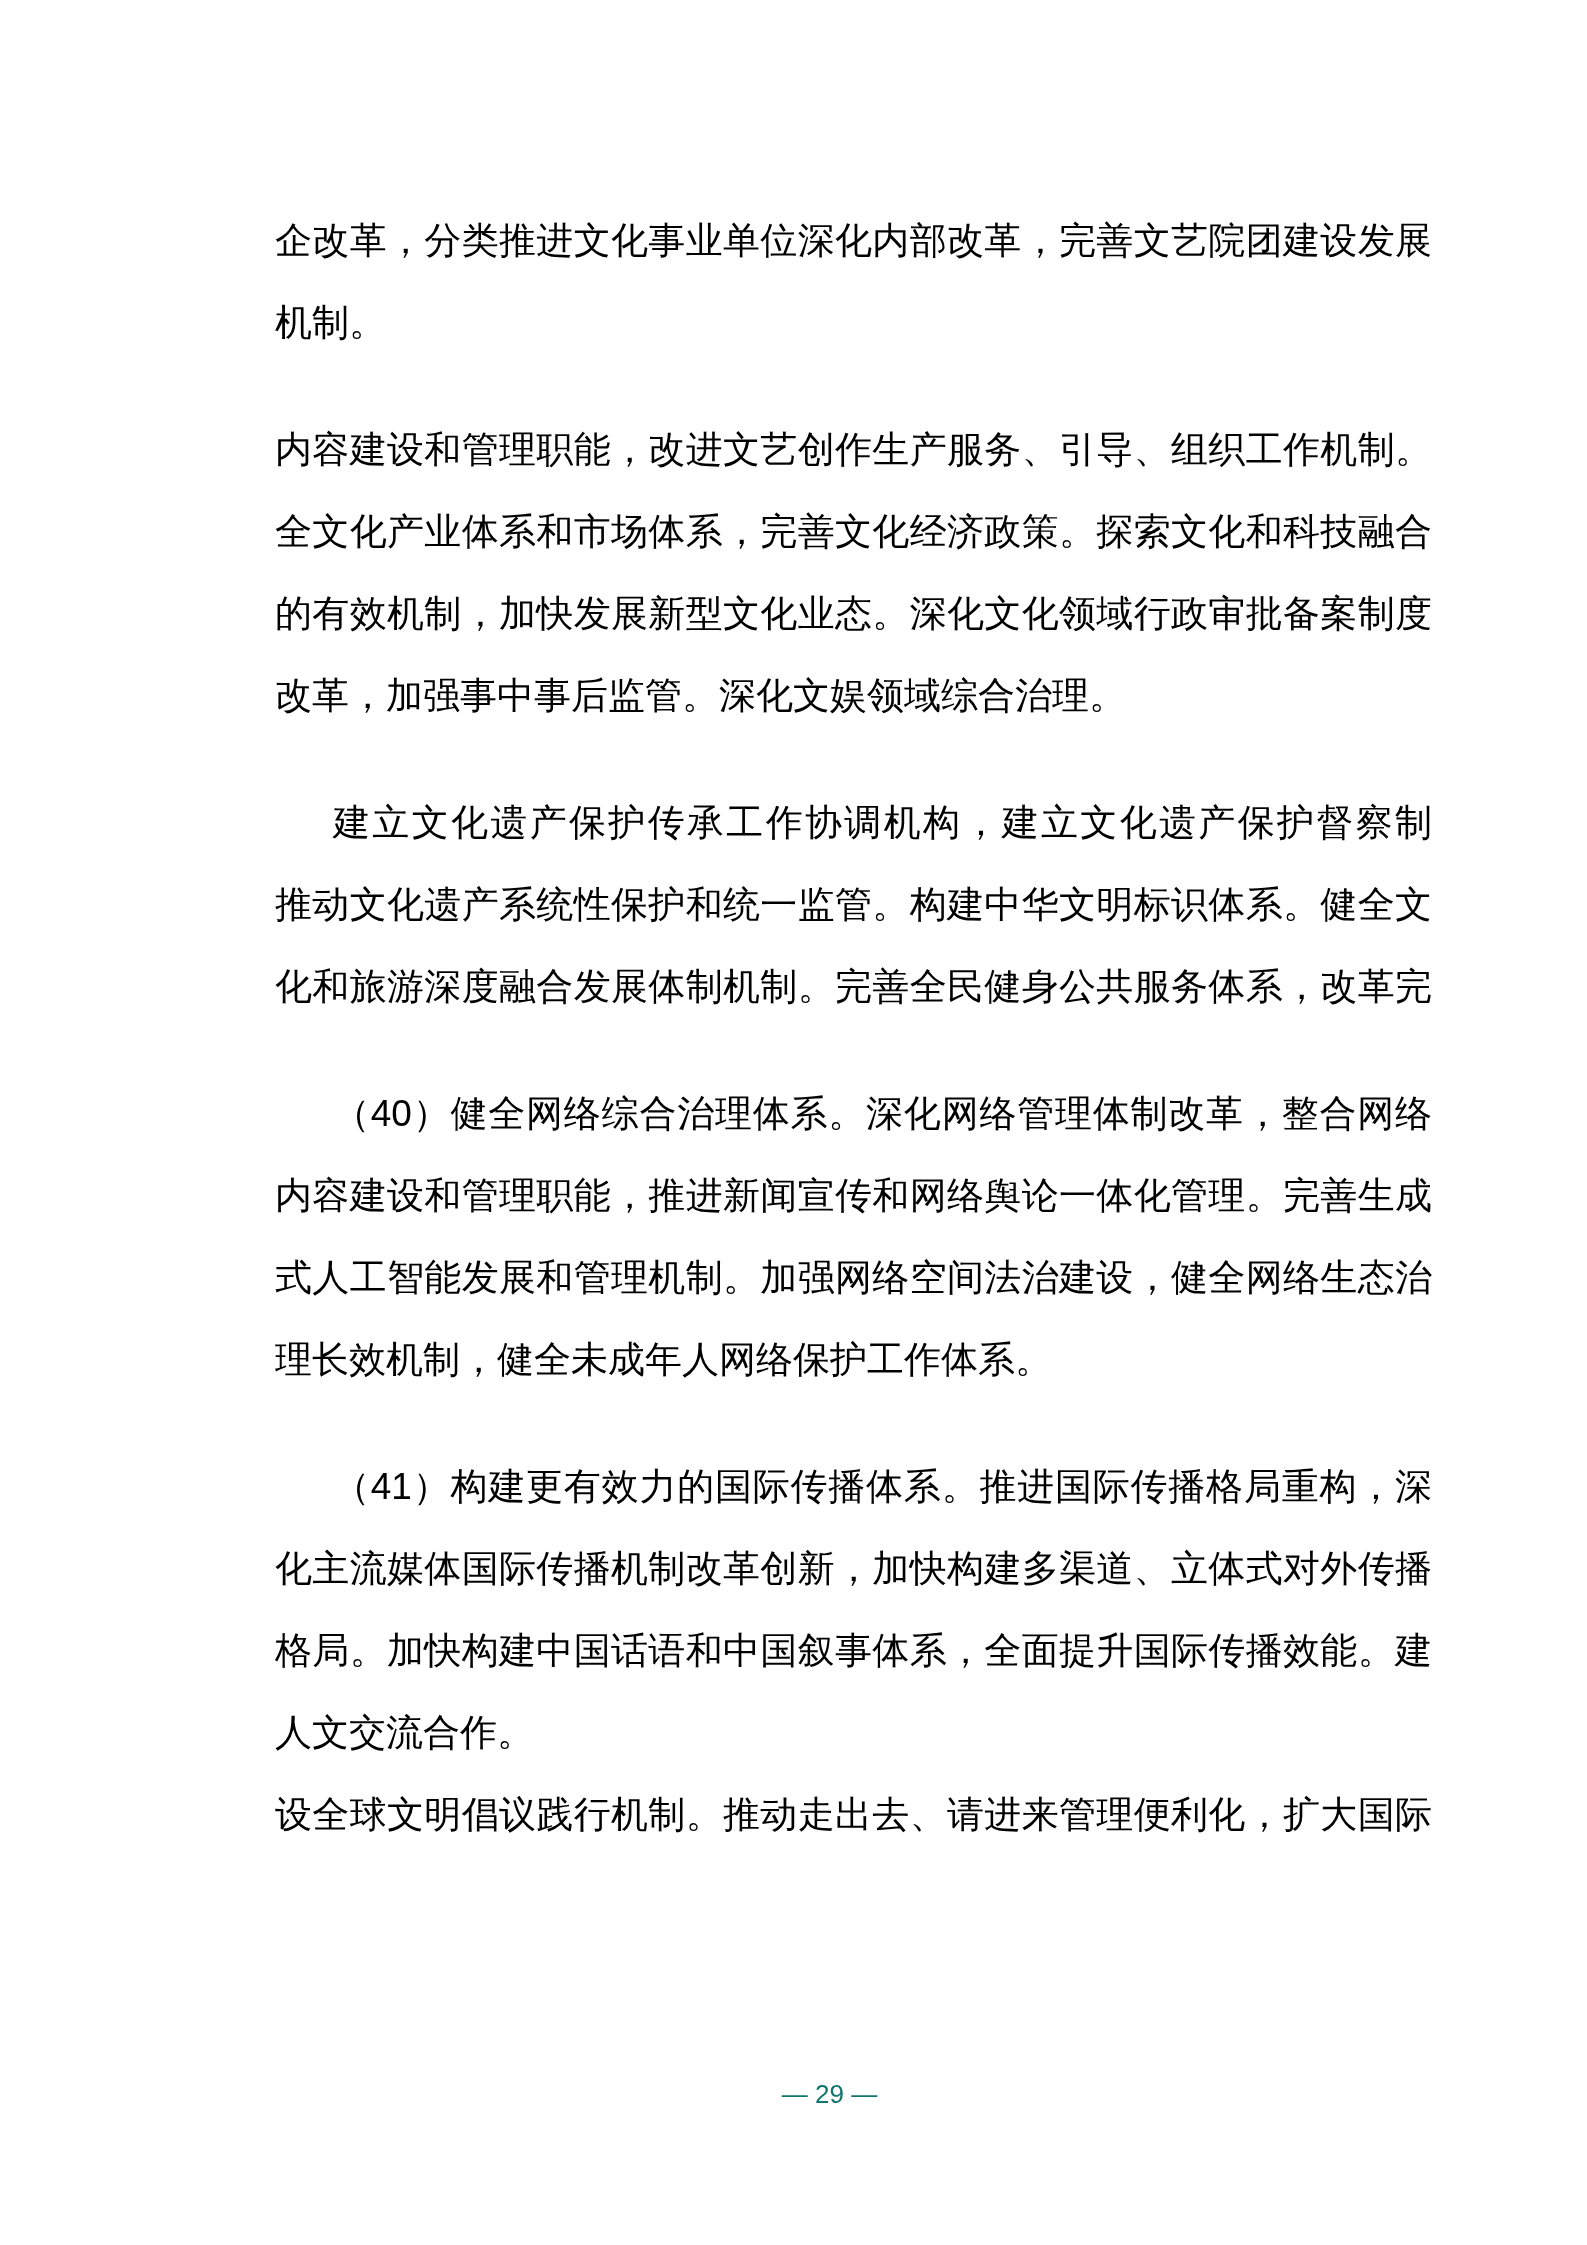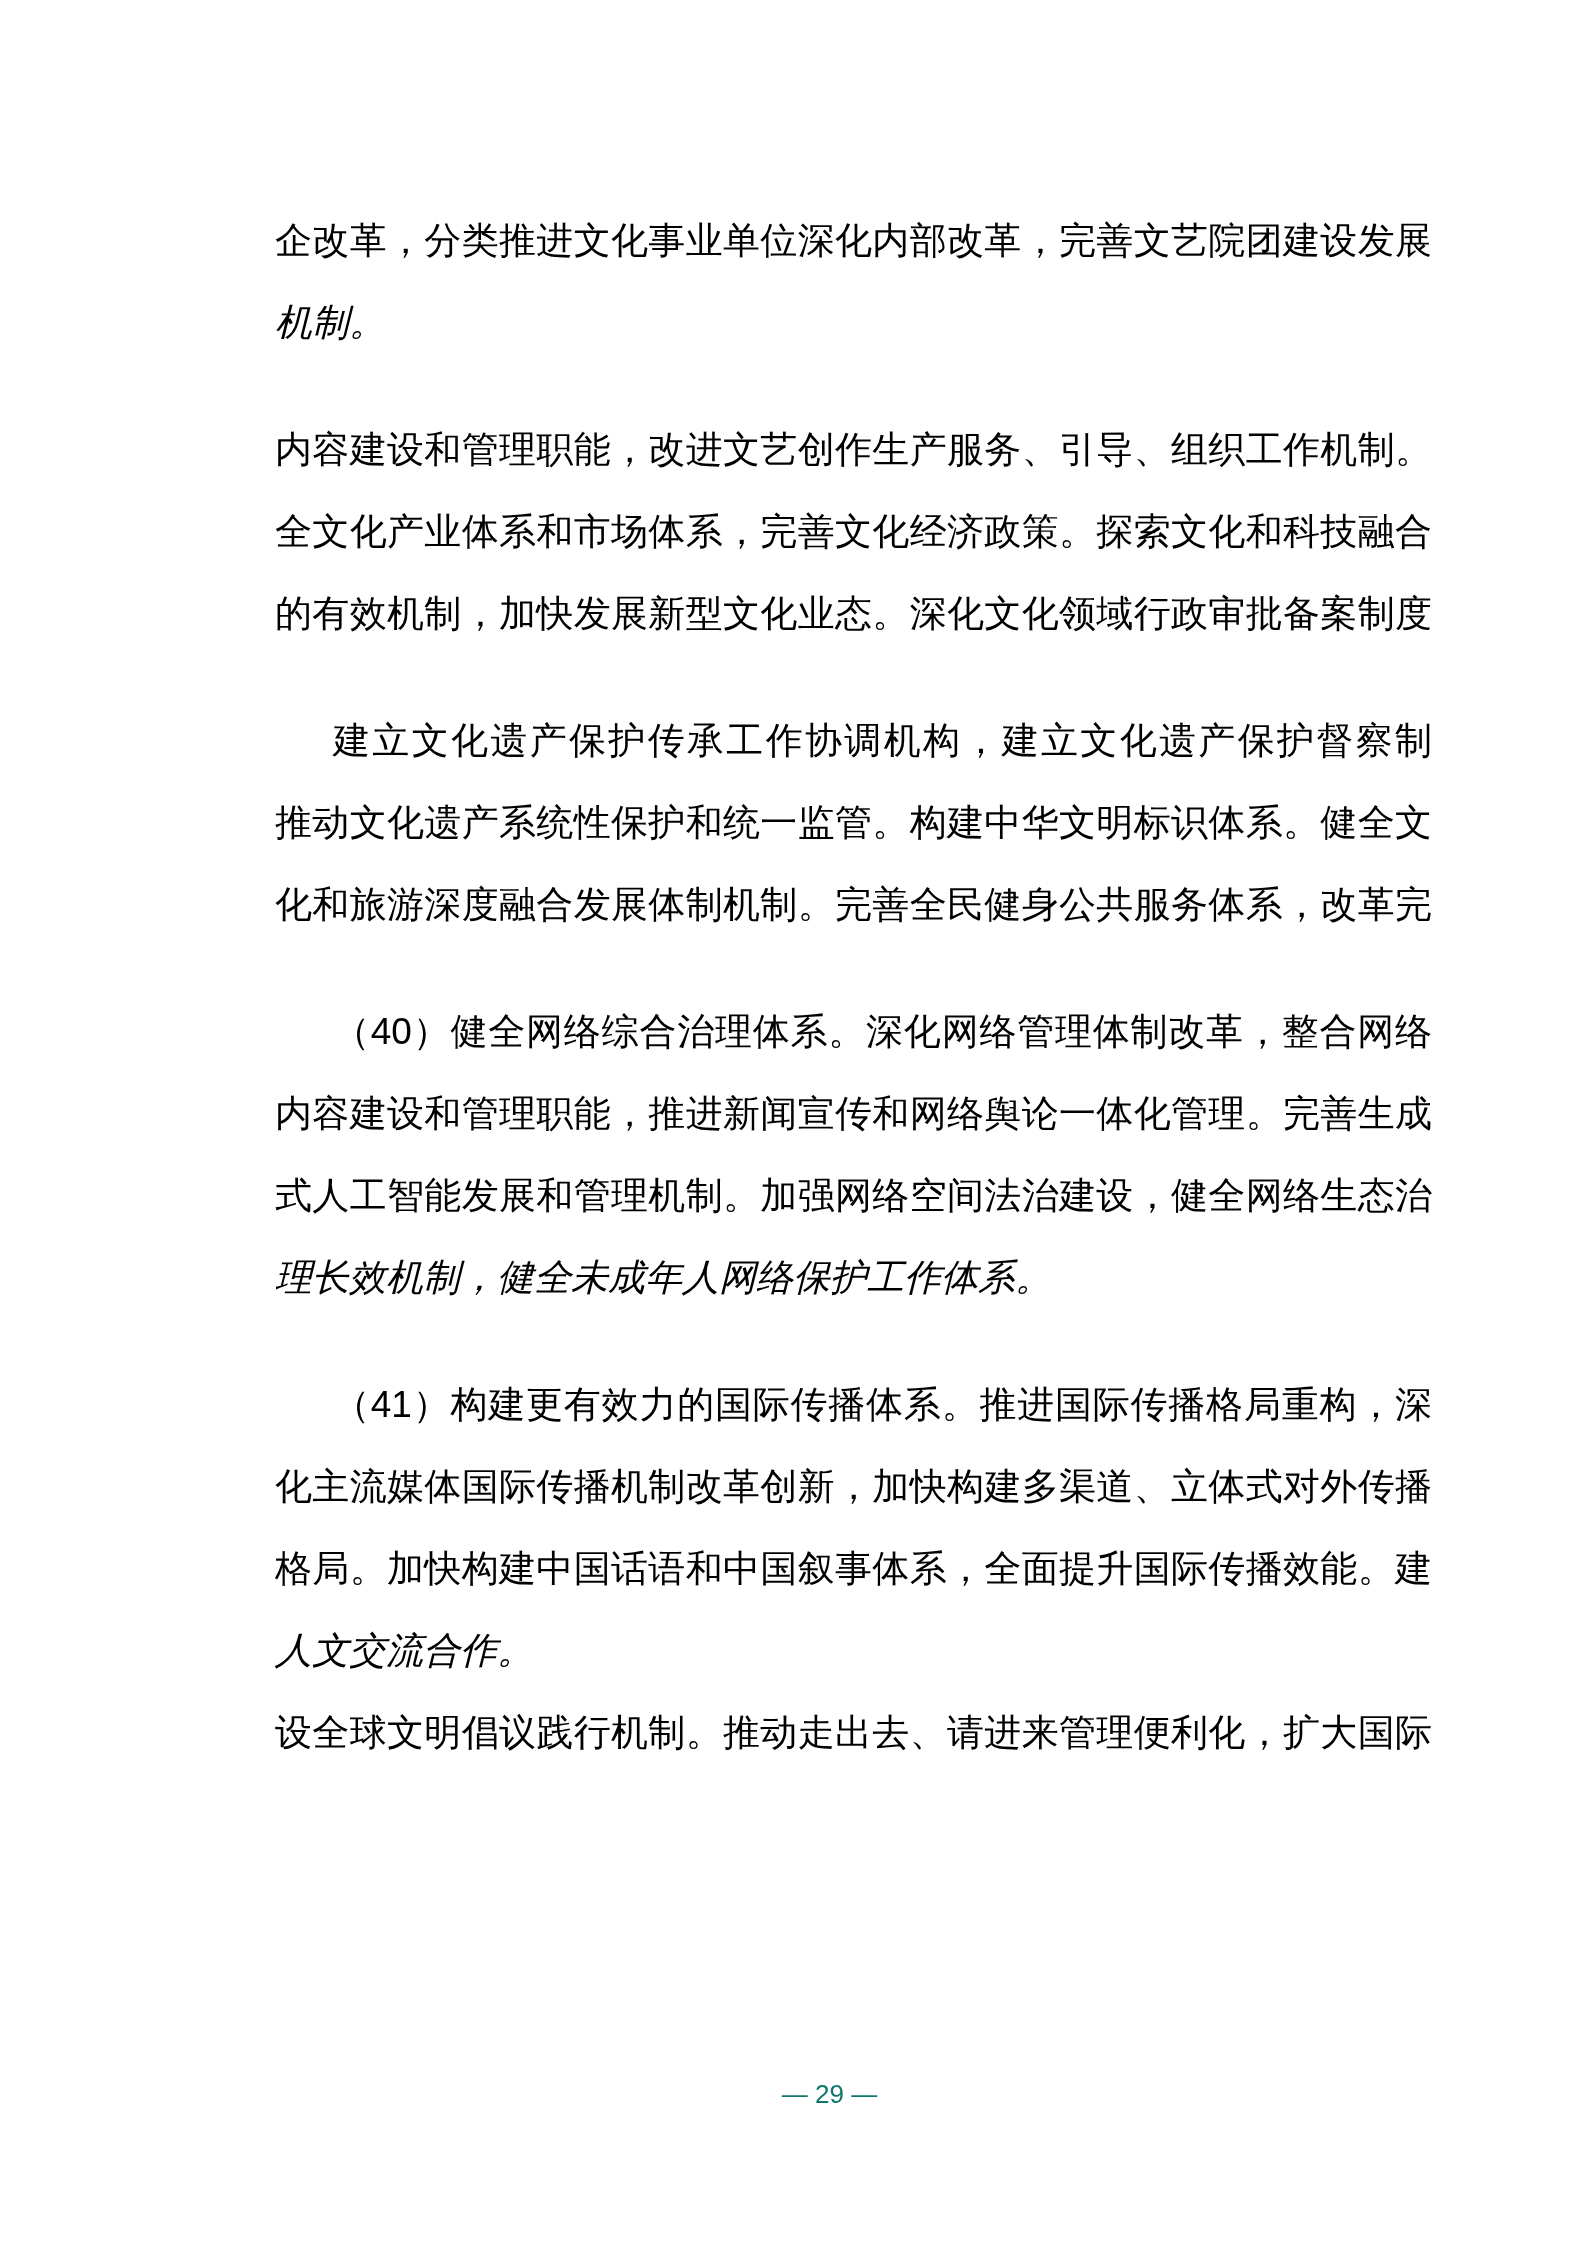--- a/index.html
+++ b/index.html
@@ -32,21 +32,20 @@
     line-height: 82px;
     height: 82px;
     text-align: justify;
     
     text-align-last: justify;
     overflow: hidden;
   }
   .line.last {
     text-align: center;
     text-align-last: left;
-    font-style: italic;
   }
   .line.indent {
     text-indent: 58px;
   }
   .footer {
     position: absolute;
     left: 0;
     top: 2076px;
     width: 100%;
     text-align: center;
@@ -64,20 +63,21 @@
 
     <div class="para">
       <div class="line">企改革，分类推进文化事业单位深化内部改革，完善文艺院团建设发展</div>
       <div class="line last">机制。</div>
     </div>
 
     <div class="para">
       <div class="line">内容建设和管理职能，改进文艺创作生产服务、引导、组织工作机制。健</div>
       <div class="line">全文化产业体系和市场体系，完善文化经济政策。探索文化和科技融合</div>
       <div class="line">的有效机制，加快发展新型文化业态。深化文化领域行政审批备案制度</div>
+      <div class="line last">改革，加强事中事后监管。深化文娱领域综合治理。</div>
     </div>
 
     <div class="para">
       <div class="line indent">建立文化遗产保护传承工作协调机构，建立文化遗产保护督察制度，</div>
       <div class="line">推动文化遗产系统性保护和统一监管。构建中华文明标识体系。健全文</div>
       <div class="line">化和旅游深度融合发展体制机制。完善全民健身公共服务体系，改革完</div>
     </div>
 
     <div class="para">
       <div class="line indent">（40）健全网络综合治理体系。深化网络管理体制改革，整合网络</div>

